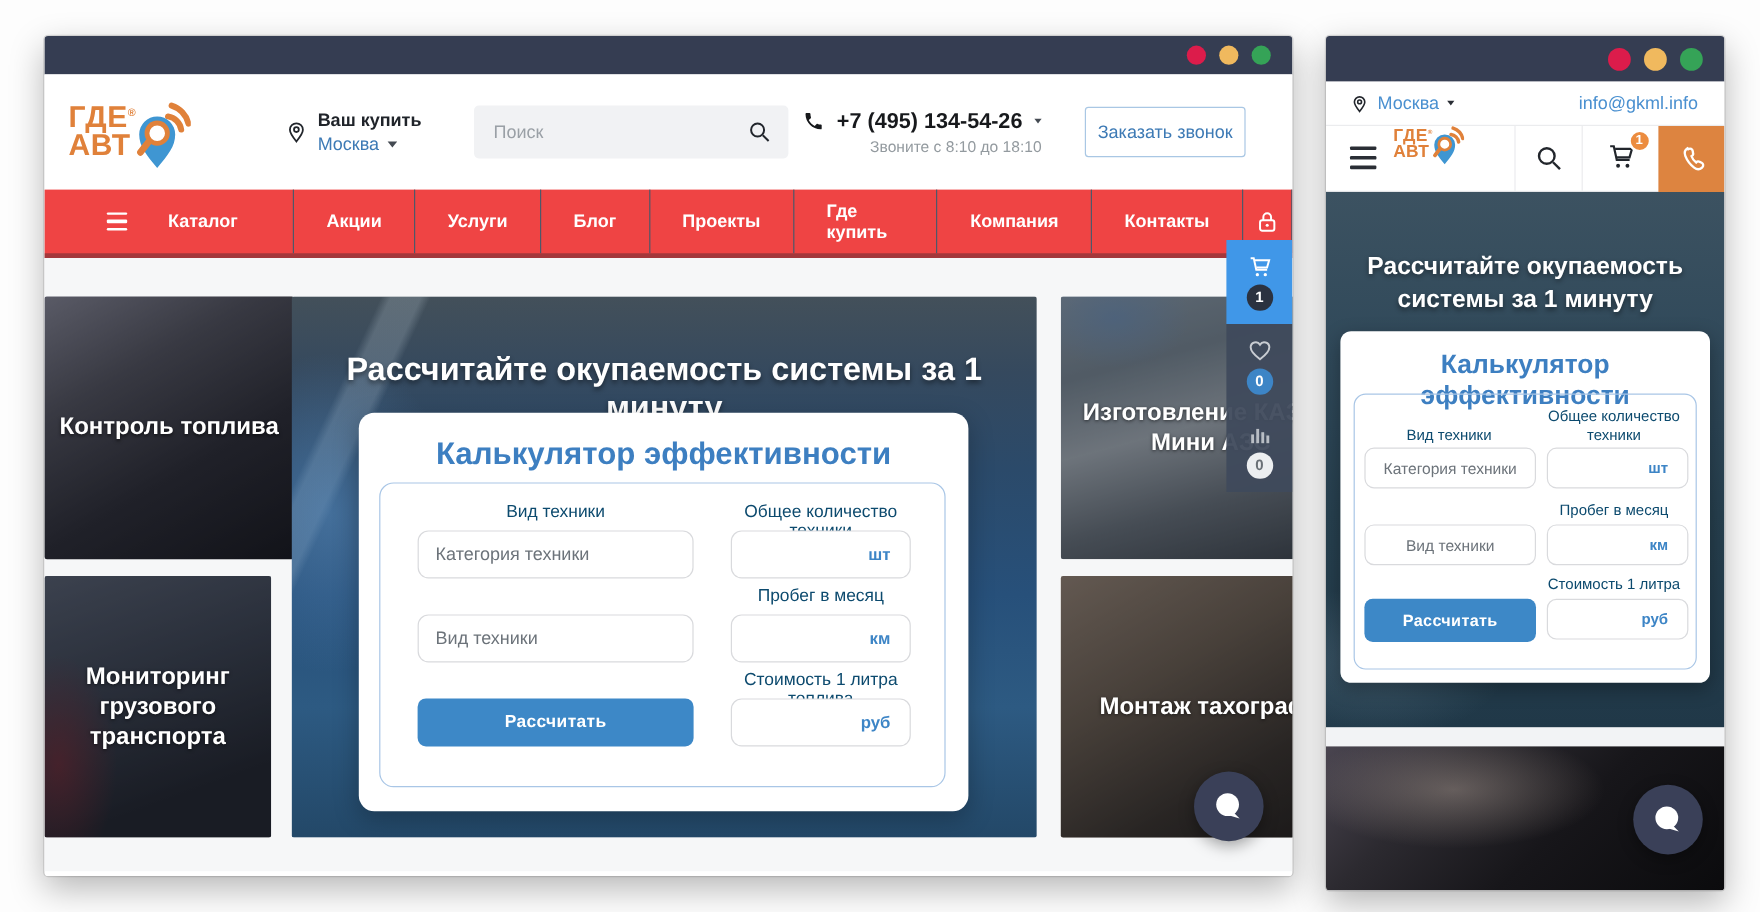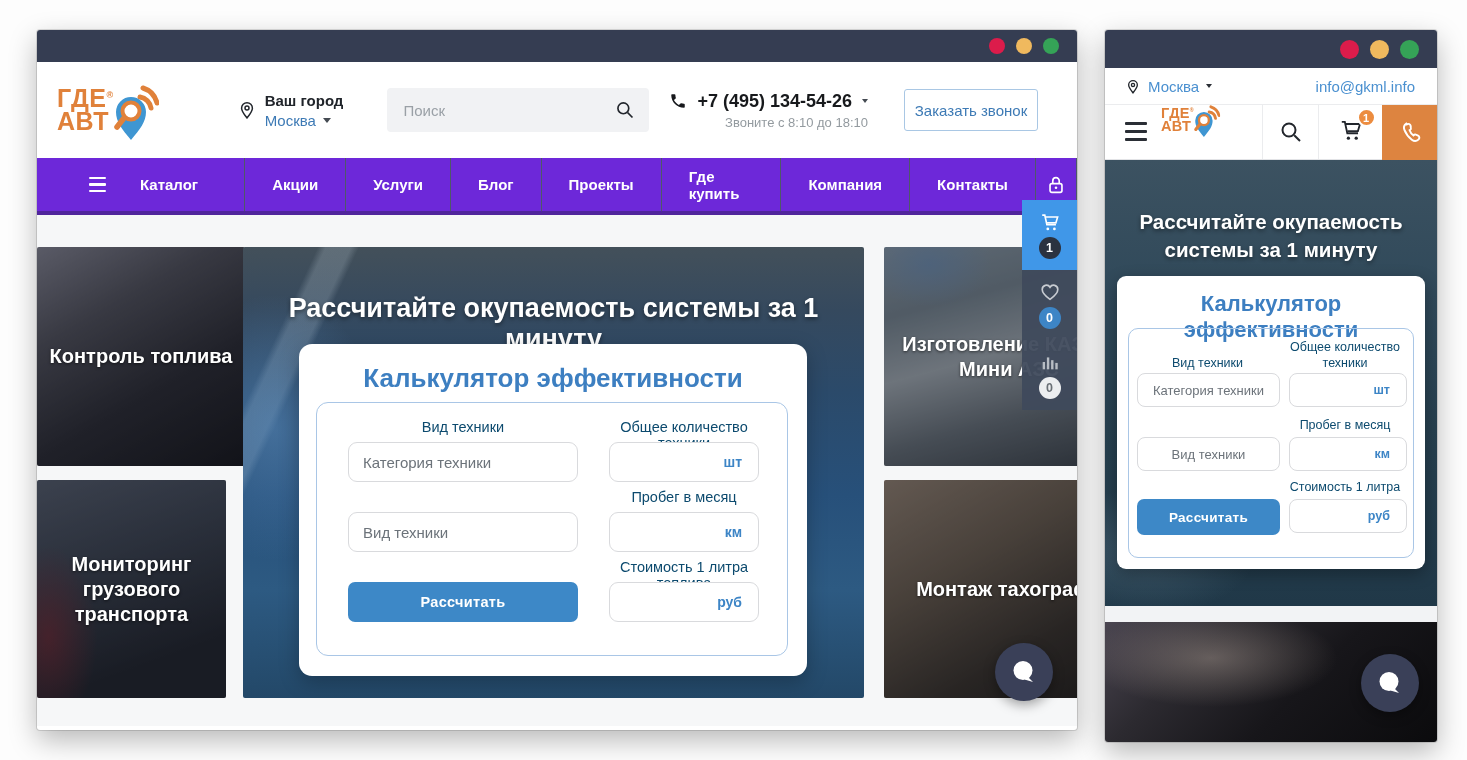--- a/index.html
+++ b/index.html
@@ -33,21 +33,21 @@
   .searchbox input { width:100%; height:100%; background:#f1f2f4; border:none; border-radius:4px; padding:0 44px 0 16px; font-size:15px; color:#333; font-family:"Liberation Sans",sans-serif; }
   .searchbox input::placeholder { color:#9aa0a6; }
   .searchbox svg { position:absolute; right:14px; top:12px; }
   .phoneblock { margin-left:auto; text-align:right; }
   .phone-row { display:flex; align-items:center; gap:10px; }
   .phone-num { font-size:18px; font-weight:700; color:#17191c; }
   .phone-hours { font-size:13px; color:#939a9f; margin:3px 0 0 28px; }
   .call-btn { margin-left:36px; width:134px; height:42px; background:#fff; border:1px solid #a9c7e4; border-radius:3px; color:#3d7ab5; font-size:15px; font-family:"Liberation Sans",sans-serif; cursor:pointer; }
 
   
-  .dnav { height:57px; background:#6d28d9; display:flex; align-items:stretch; border-bottom:4px solid rgba(26,32,43,.35); }
+  .dnav { height:57px; background:#ef4444; display:flex; align-items:stretch; border-bottom:4px solid rgba(26,32,43,.35); }
   .dnav > div { display:flex; align-items:center; border-left:1px solid #4e5869; }
   .dnav > div:first-child { border-left:none; }
   .nav-item { padding:4px 27px; color:#fff; font-size:15px; font-weight:700; cursor:pointer; }
   .nav-catalog { padding:0 46px 0 52px; gap:34px; }
   .burger { display:inline-flex; flex-direction:column; gap:4px; }
   .burger i { width:17px; height:2.5px; background:#fff; border-radius:1px; }
   .nav-lock { width:52px; justify-content:center; border-right:1px solid #4e5869; cursor:pointer; }
   .nav-fill { flex:1; border-left:none !important; }
 
   
@@ -177,21 +177,21 @@
           <line x1="17" y1="34" x2="10" y2="43" stroke="#e0813a" stroke-width="5.5" stroke-linecap="round"></line>
         </svg>
       </div>
 
       <div class="loc">
         <svg width="20" height="24" viewBox="0 0 24 24" fill="none" stroke="#22262c" stroke-width="1.8">
           <path d="M12 21.5 C 8 16.5 5.5 13.5 5.5 9.8 a6.5 6.5 0 1 1 13 0 c0 3.7 -2.5 6.7 -6.5 11.7 z"></path>
           <circle cx="12" cy="9.6" r="2.4"></circle>
         </svg>
         <div>
-          <div class="loc-label">Ваш город</div>
+          <div class="loc-label">Ваш купить</div>
           <div class="loc-city">
               <span>Москва</span>
               <span class="caret"></span>
             </div>
         </div>
       </div>
 
       <div class="searchbox">
         <input type="text" placeholder="Поиск" style="">
         <svg width="20" height="20" viewBox="0 0 24 24" fill="none" stroke="#22262c" stroke-width="2">

